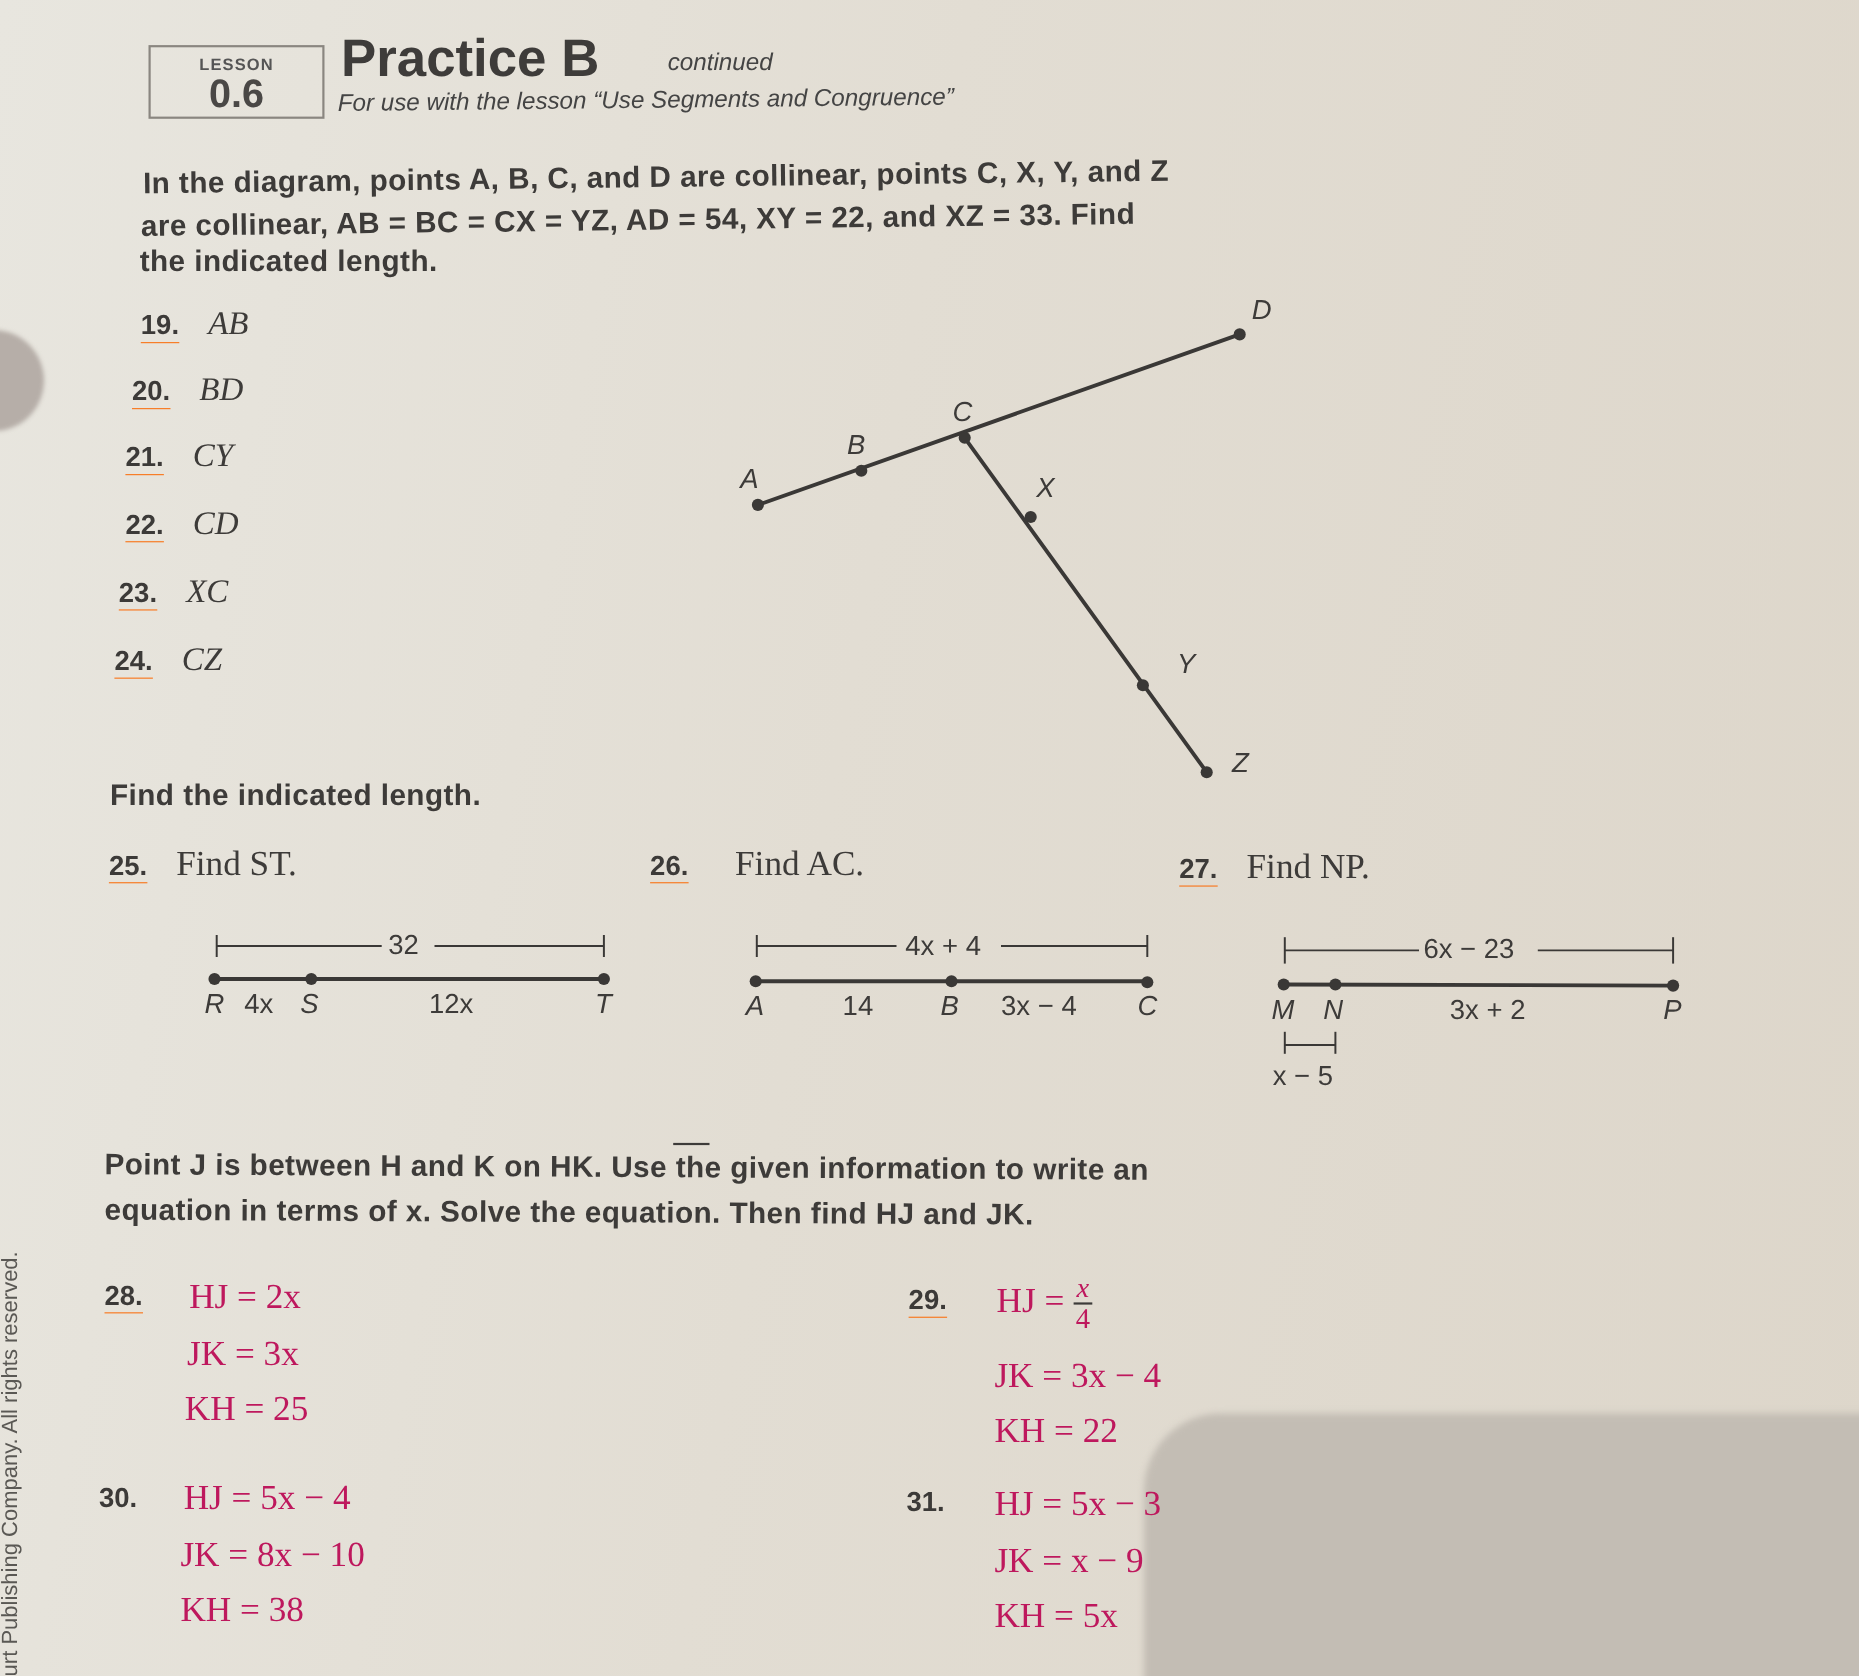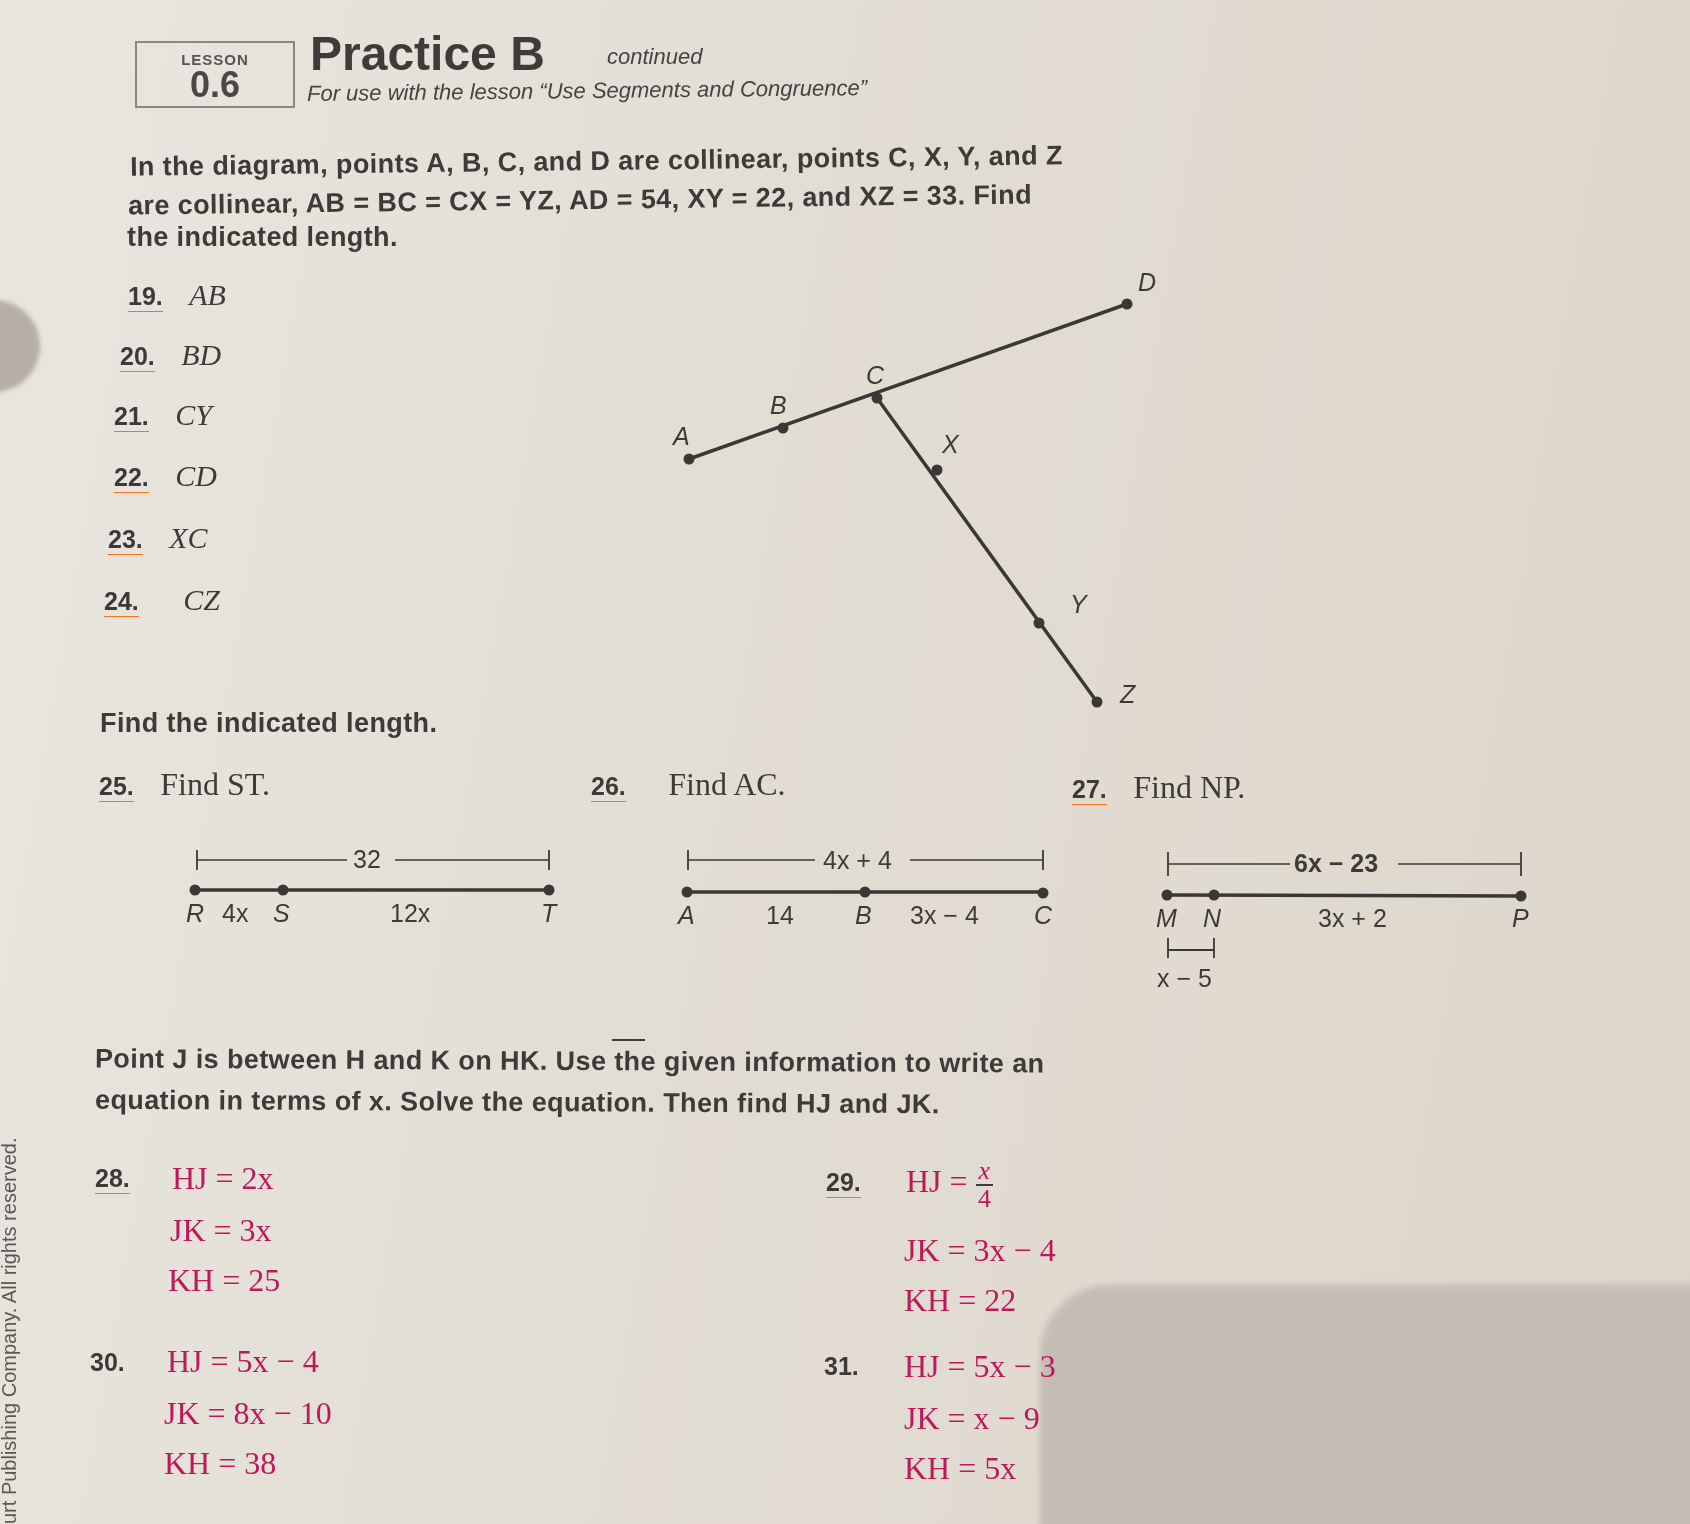--- a/index.html
+++ b/index.html
@@ -82,21 +82,21 @@
 <div class="abs" style="left:114px; top:459px;">
   <span class="pnum ul">22.</span>
   <span class="math" style="margin-left:22px;">CD</span>
 </div>
 <div class="abs" style="left:108px; top:521px;">
   <span class="pnum ul">23.</span>
   <span class="math" style="margin-left:22px;">XC</span>
 </div>
 <div class="abs" style="left:104px; top:583px;">
   <span class="pnum ul">24.</span>
-  <span class="math" style="margin-left:40px;">CZ</span>
+  <span class="math" style="margin-left:22px;">CZ</span>
 </div>
 
 <svg width="1690" height="1524">
   <g stroke="#3a3836" stroke-width="3.5" fill="none" stroke-linecap="round">
     <line x1="689" y1="459" x2="1127" y2="304"></line>
     <line x1="877" y1="398" x2="1097" y2="702"></line>
   </g>
   <g fill="#3a3836">
     <circle cx="689" cy="459" r="5.5"></circle>
     <circle cx="783" cy="428" r="5.5"></circle>
@@ -180,21 +180,21 @@
 <div class="abs lbl" style="left:390px; top:899px;">12x</div>
 <div class="abs lbl it" style="left:541px; top:899px;">T</div>
 
 <div class="abs lbl" style="left:823px; top:846px;">4x + 4</div>
 <div class="abs lbl it" style="left:678px; top:901px;">A</div>
 <div class="abs lbl" style="left:766px; top:901px;">14</div>
 <div class="abs lbl it" style="left:855px; top:901px;">B</div>
 <div class="abs lbl" style="left:910px; top:901px;">3x − 4</div>
 <div class="abs lbl it" style="left:1034px; top:901px;">C</div>
 
-<div class="abs lbl" style="left:1294px; top:849px;font-weight:bold;">6x − 23</div>
+<div class="abs lbl" style="left:1294px; top:849px;">6x − 23</div>
 <div class="abs lbl it" style="left:1156px; top:904px;">M</div>
 <div class="abs lbl it" style="left:1203px; top:904px;">N</div>
 <div class="abs lbl" style="left:1318px; top:904px;">3x + 2</div>
 <div class="abs lbl it" style="left:1512px; top:904px;">P</div>
 <div class="abs lbl" style="left:1157px; top:964px;">x − 5</div>
 
 <div class="abs instr" style="left:95px; top:1046px; transform:rotate(0.3deg);">Point J is between H and K on HK. Use the given information to write an</div>
 <div class="abs" style="left:612px; top:1039px; width:33px; height:2px; background:#3d3b39;"></div>
 <div class="abs instr" style="left:95px; top:1087px; transform:rotate(0.3deg);">equation in terms of x. Solve the equation. Then find HJ and JK.</div>
 

